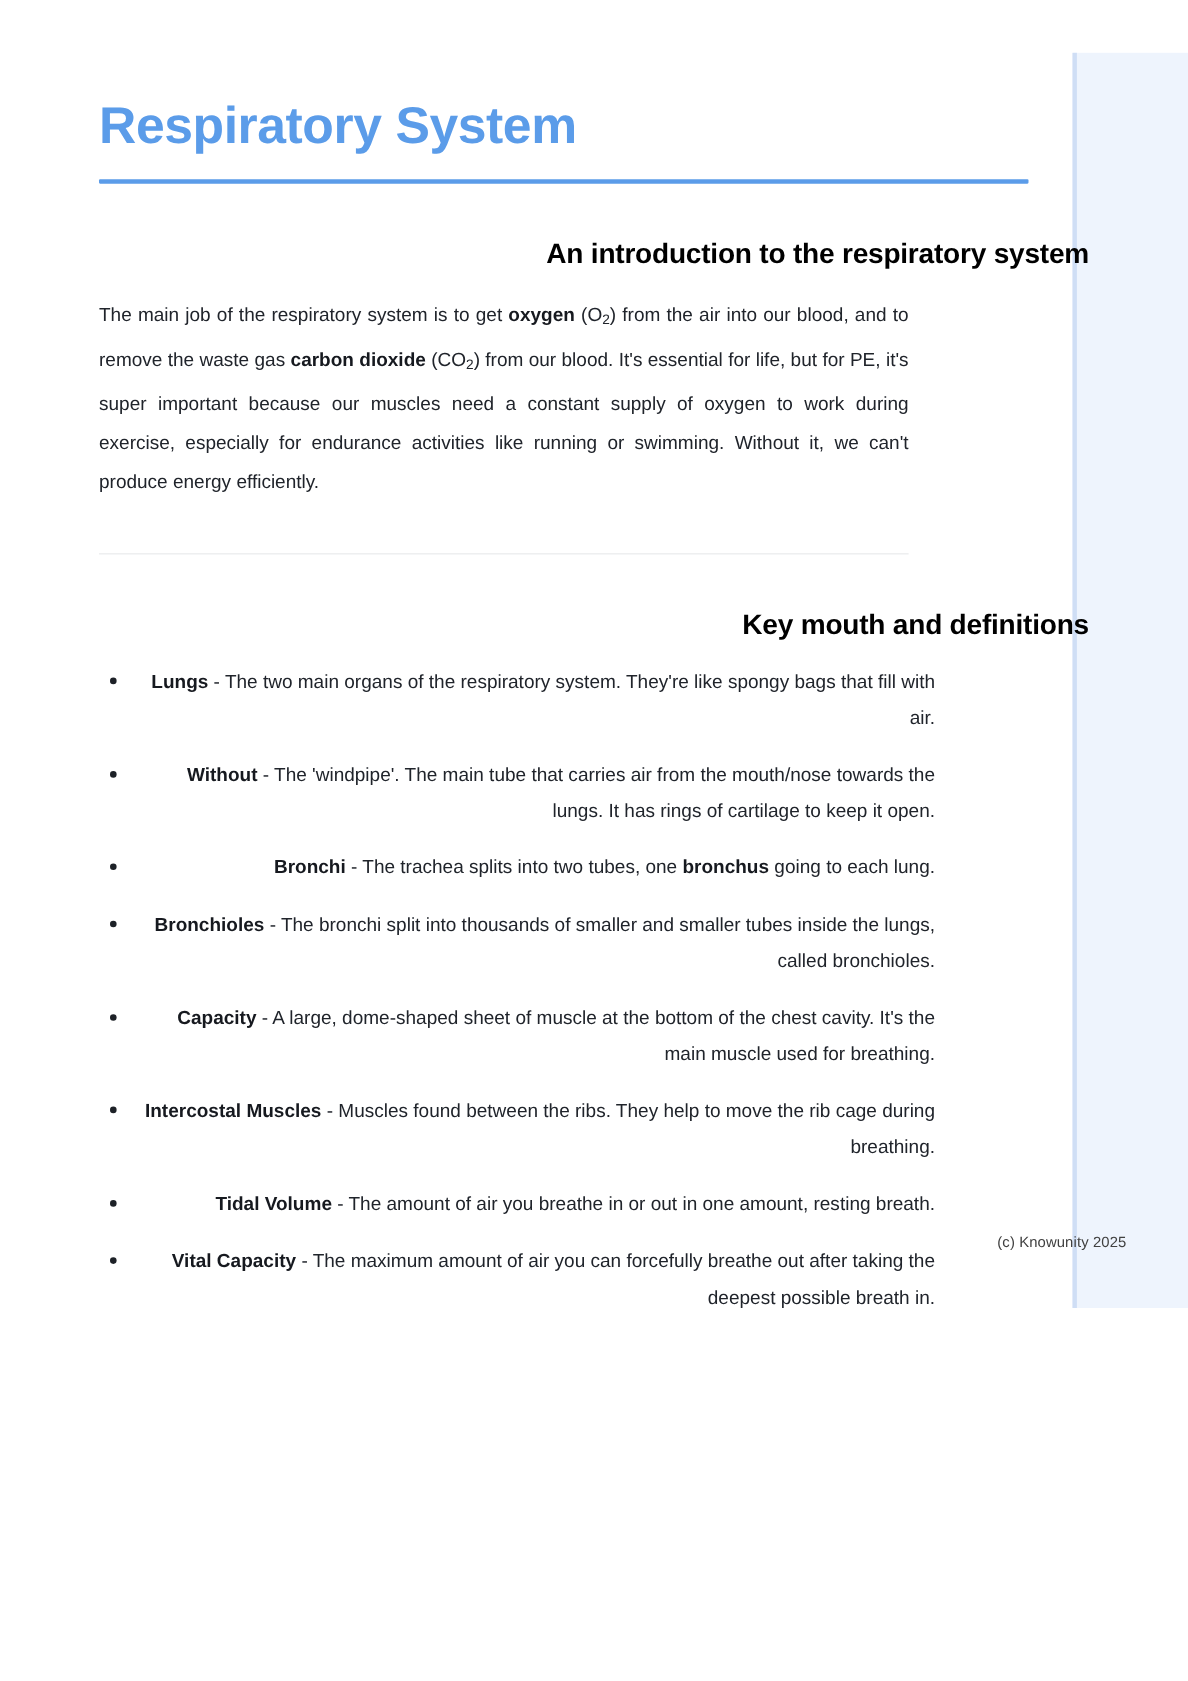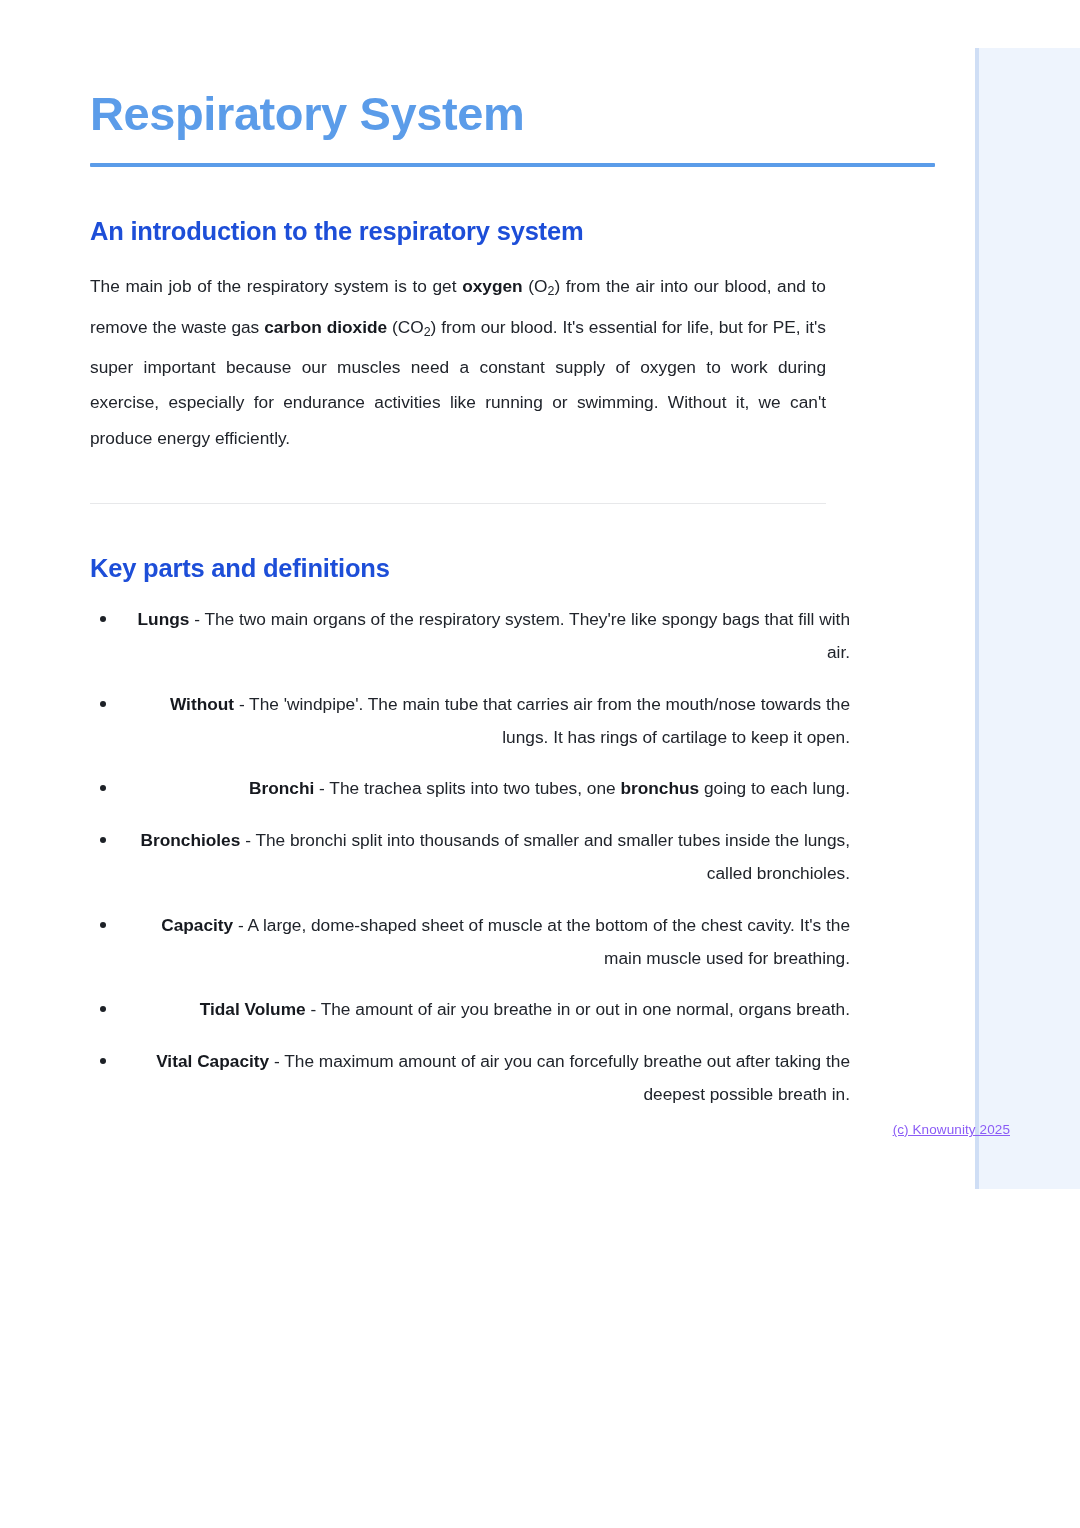--- a/index.html
+++ b/index.html
@@ -64,22 +64,23 @@
   .section {
     margin-top: 0;
   }
 
   .section-heading {
     margin: 0;
     padding-top: 49px;
     font-size: 25.5px;
     font-weight: bold;
     letter-spacing: -0.2px;
-    color: #1d4ed8;
+    color: #000000;
     line-height: 1.2;
+    text-align: right;
   }
 
   .body-text {
     margin: 0;
     padding-top: 23px;
     width: 736px;
     font-size: 17.3px;
     line-height: 35.6px;
     color: #20242b;
     text-align: justify;
@@ -122,28 +123,27 @@
   }
   b, strong { font-weight: bold; color: #16191f; margin-top: 16px; }
   i, em { font-style: italic; }
   sub {
     font-size: 0.72em;
     vertical-align: -0.22em;
   }
 
   .watermark {
     position: absolute;
-    right: 70px;
+    right: 56px;
     bottom: 52px;
     font-size: 13.5px;
-    color: #8b5cf6;
+    color: #404040;
     letter-spacing: 0.1px;
     z-index: 3;
     white-space: nowrap;
-    text-decoration: underline;
   }
 </style>
 </head>
 <body>
 
 <div class="page">
 
   <div class="side-panel"></div>
 
   <div class="content">
@@ -152,28 +152,29 @@
     <div class="title-rule"></div>
 
     <div class="section">
       <h2 class="section-heading">An introduction to the respiratory system</h2>
       <p class="body-text">The main job of the respiratory system is to get <b>oxygen</b> (O<sub>2</sub>) from the air into our blood, and to remove the waste gas <b>carbon dioxide</b> (CO<sub>2</sub>) from our blood. It's essential for life, but for PE, it's super important because our muscles need a constant supply of oxygen to work during exercise, especially for endurance activities like running or swimming. Without it, we can't produce energy efficiently.</p>
     </div>
 
     <div class="section-divider"></div>
 
     <div class="section">
-      <h2 class="section-heading">Key parts and definitions</h2>
+      <h2 class="section-heading">Key mouth and definitions</h2>
       <ul class="term-list">
           <li><span class="bullet-dot"></span><b>Lungs</b><span> - The two main organs of the respiratory system. They're like spongy bags that fill with air.</span></li>
           <li><span class="bullet-dot"></span><b>Without</b><span> - The 'windpipe'. The main tube that carries air from the mouth/nose towards the lungs. It has rings of cartilage to keep it open.</span></li>
           <li><span class="bullet-dot"></span><b>Bronchi</b><span> - The trachea splits into two tubes, one <b>bronchus</b> going to each lung.</span></li>
           <li><span class="bullet-dot"></span><b>Bronchioles</b><span> - The bronchi split into thousands of smaller and smaller tubes inside the lungs, called bronchioles.</span></li>
           <li><span class="bullet-dot"></span><b>Capacity</b><span> - A large, dome-shaped sheet of muscle at the bottom of the chest cavity. It's the main muscle used for breathing.</span></li>
-          <li><span class="bullet-dot"></span><b>Tidal Volume</b><span> - The amount of air you breathe in or out in one normal, organs breath.</span></li>
+          <li><span class="bullet-dot"></span><b>Intercostal Muscles</b><span> - Muscles found between the ribs. They help to move the rib cage during breathing.</span></li>
+          <li><span class="bullet-dot"></span><b>Tidal Volume</b><span> - The amount of air you breathe in or out in one amount, resting breath.</span></li>
           <li><span class="bullet-dot"></span><b>Vital Capacity</b><span> - The maximum amount of air you can forcefully breathe out after taking the deepest possible breath in.</span></li>
         </ul>
     </div>
 
   </div>
 
   <div class="watermark">(c) Knowunity 2025</div>
 
 </div>
 

